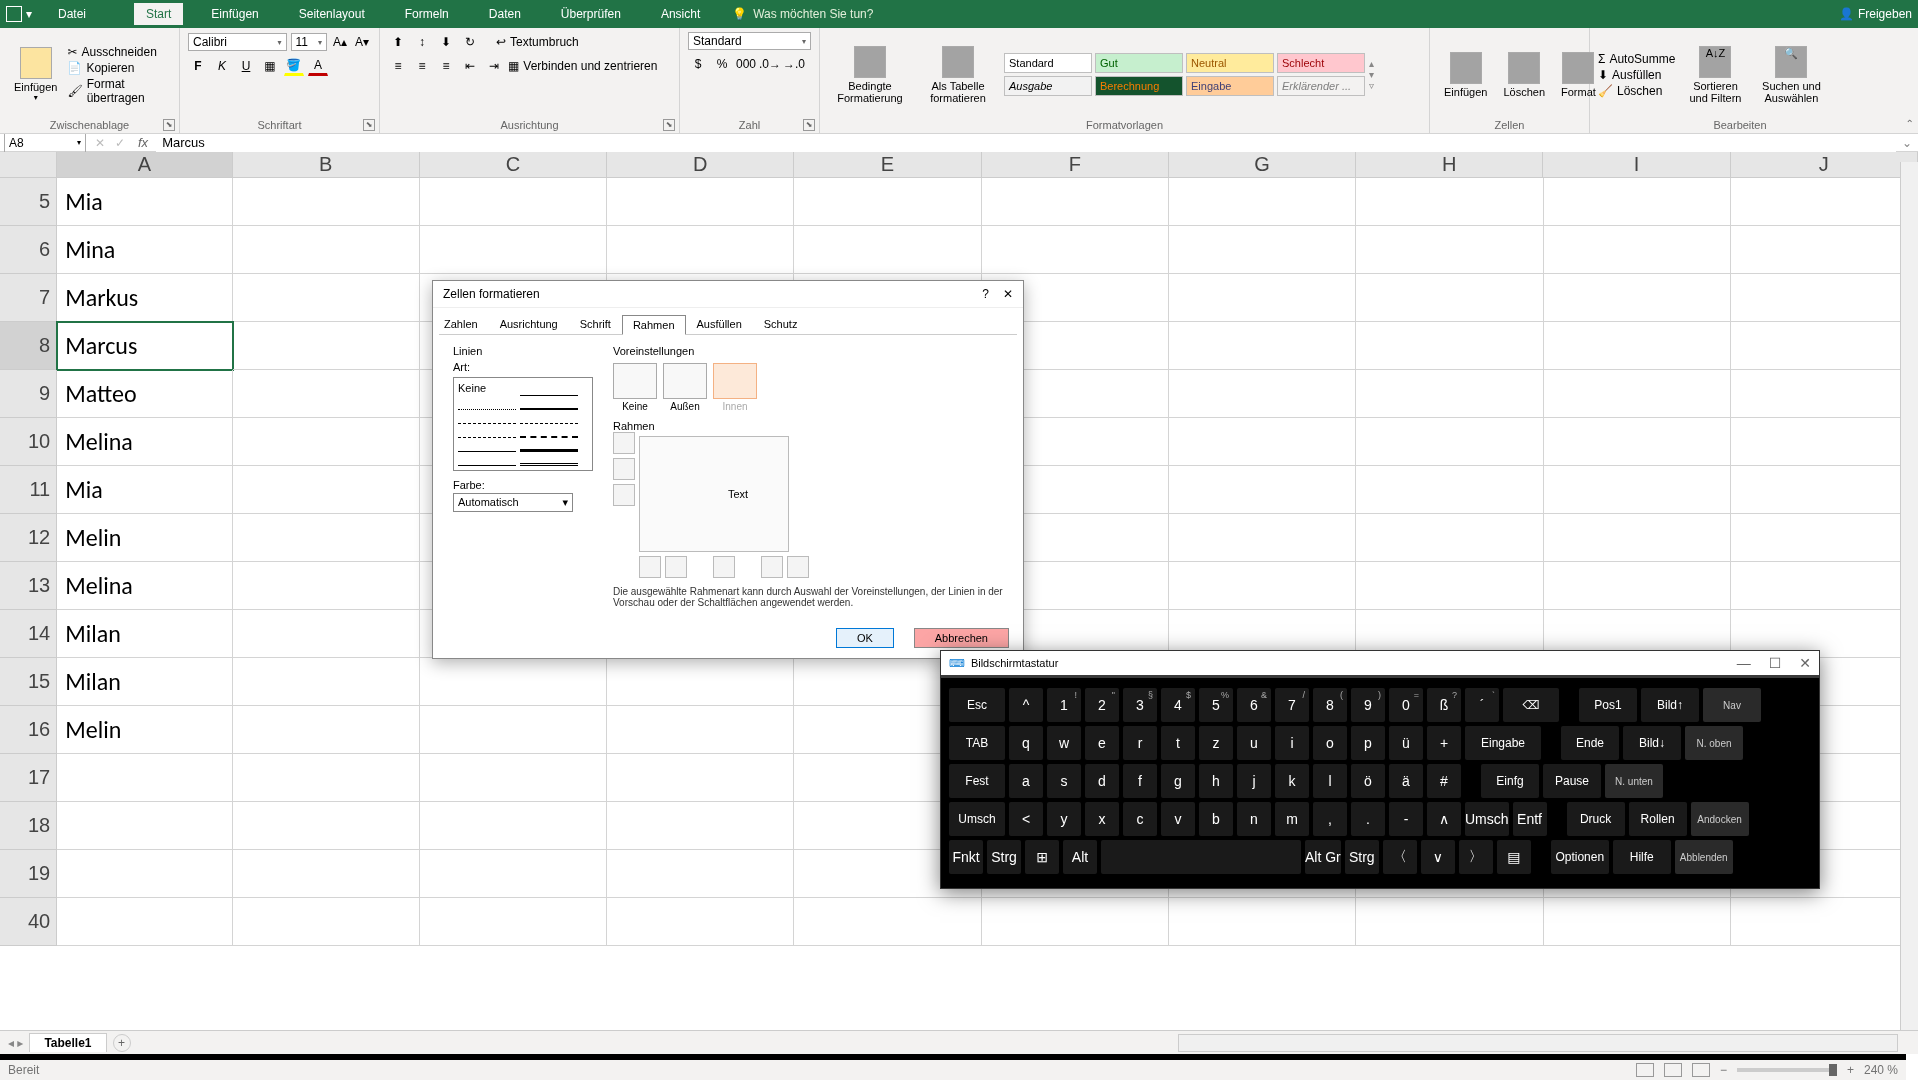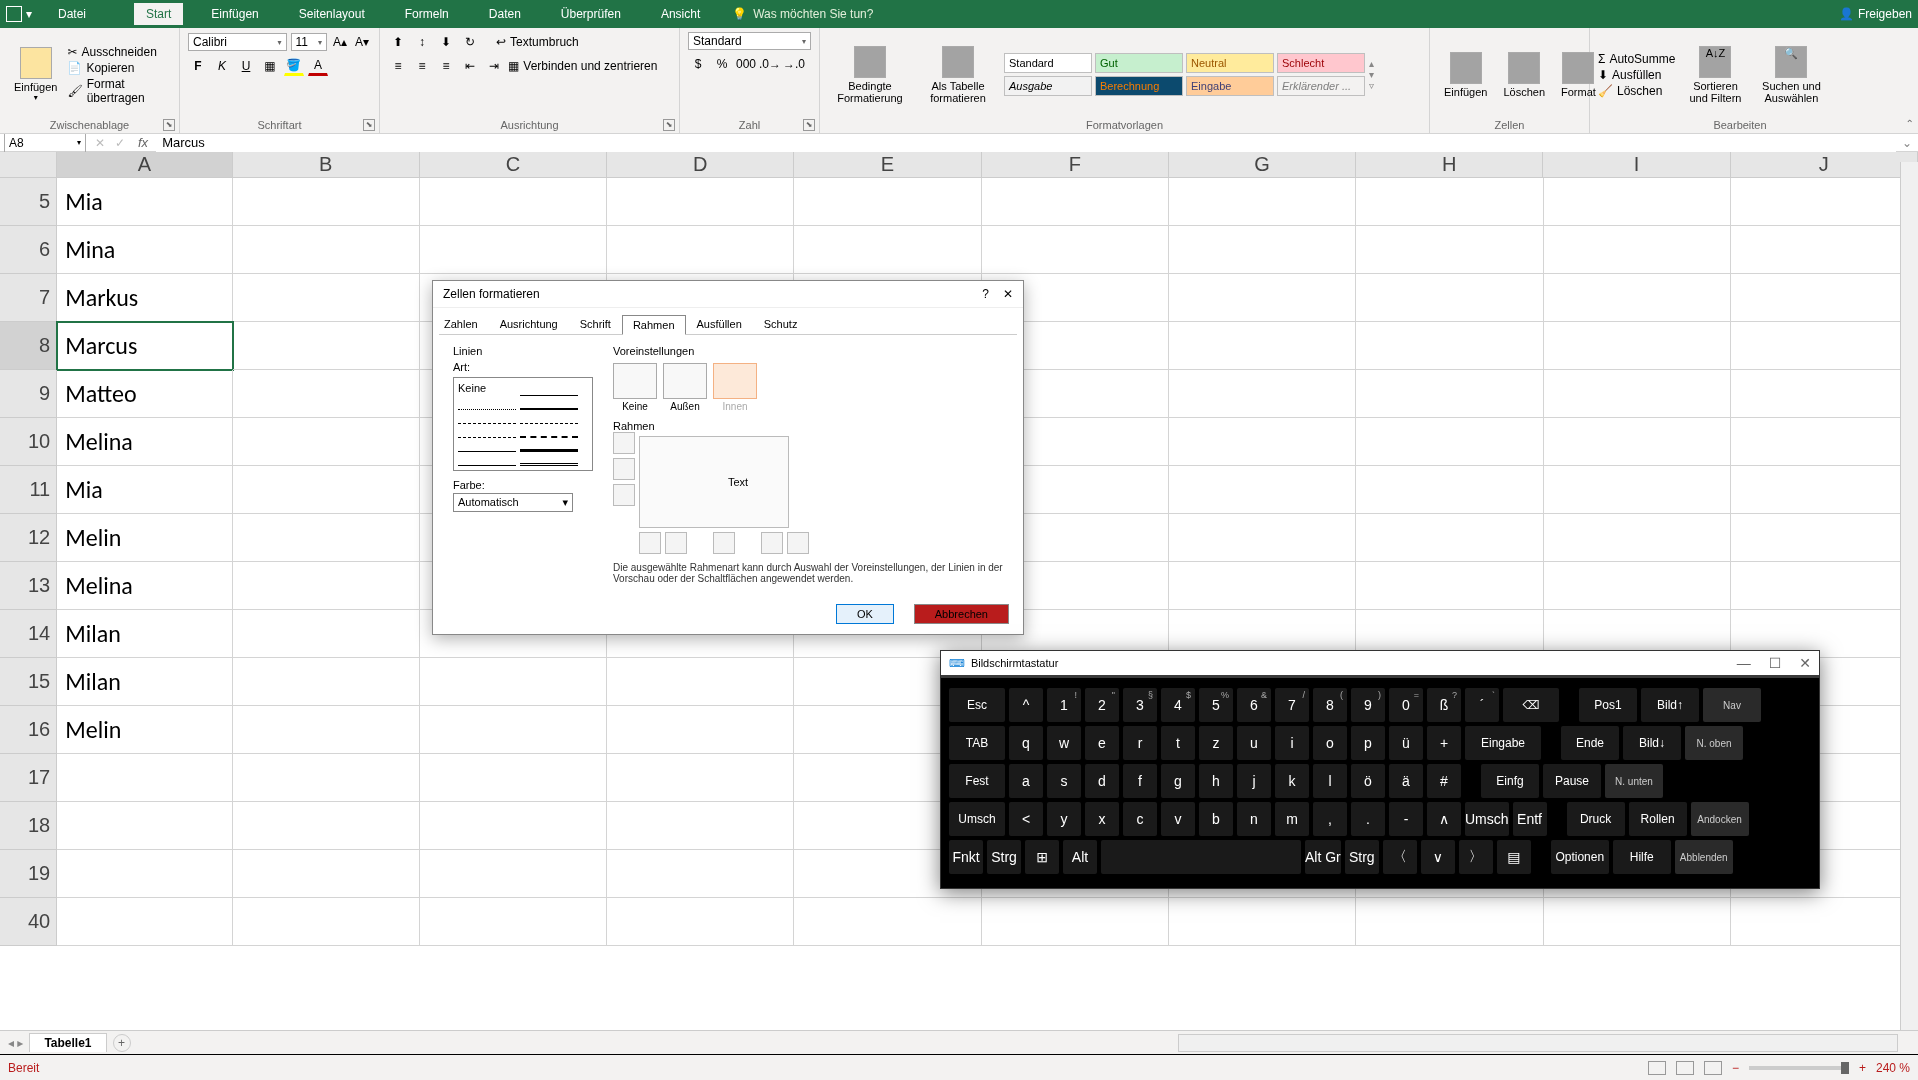--- a/index.html
+++ b/index.html
@@ -48,21 +48,21 @@
 .cell.active { outline:2px solid #217346; outline-offset:-1px; background:#fff; }
 
 
 .sheet-tabs { position:absolute; bottom:26px; left:0; right:0; height:24px; background:#f3f2f1; border-top:1px solid #ccc; display:flex; align-items:center; padding:0 8px; gap:6px; }
 .sheet-nav { display:flex; gap:4px; color:#888; }
 .sheet-tab { background:#fff; border:1px solid #ccc; border-bottom:none; padding:2px 14px; font-size:12px; font-weight:bold; }
 .sheet-add { width:18px; height:18px; border:1px solid #ccc; border-radius:50%; display:flex; align-items:center; justify-content:center; font-size:12px; color:#666; }
 .hscroll { position:absolute; right:20px; bottom:28px; width:720px; height:18px; background:#f0f0f0; border:1px solid #ccc; }
 
 
-.status-bar { position:absolute; bottom:0; left:0; right:0; height:26px; background:#f3f2f1; border-top:1px solid #000000; display:flex; align-items:center; padding:0 8px; font-size:12px; color:#b91c1c; }
+.status-bar { position:absolute; bottom:0; left:0; right:12px; height:26px; background:#f3f2f1; border-top:6px solid #000000; display:flex; align-items:center; padding:0 8px; font-size:12px; color:#737373; }
 .status-bar .right { margin-left:auto; display:flex; gap:10px; align-items:center; }
 .zoom-slider { width:100px; height:4px; background:#ccc; position:relative; }
 .zoom-slider .thumb { position:absolute; right:0; width:8px; height:12px; background:#666; top:-4px; }
 .view-btn { width:18px; height:14px; border:1px solid #999; }
 
 
 .dialog { position:absolute; left:432px; top:280px; width:592px; background:#fff; border:1px solid #888; box-shadow:0 4px 16px rgba(0,0,0,0.3); }
 .dialog-title { display:flex; align-items:center; padding:6px 10px; font-size:12px; border-bottom:1px solid #eee; }
 .dialog-title .right { margin-left:auto; display:flex; gap:14px; }
 .dialog-tabs { display:flex; padding:6px 0 0; gap:0; }
@@ -70,24 +70,24 @@
 .dtab.active { border:1px solid #888; border-bottom:1px solid #fff; background:#fff; position:relative; top:1px; }
 .dialog-body { border-top:1px solid #ccc; padding:10px 14px; font-size:11px; display:flex; gap:20px; margin:0 6px; }
 .linien { width:140px; }
 .linien-box { border:1px solid #888; padding:4px; margin-top:4px; }
 .style-row { display:flex; gap:4px; }
 .style-opt { width:58px; height:14px; border-bottom:1px dashed #333; }
 .preset-box { display:flex; gap:6px; margin-top:6px; }
 .preset { display:flex; flex-direction:column; align-items:center; gap:2px; font-size:10px; }
 .preset .pic { width:44px; height:36px; border:1px solid #aaa; background:#f8f8f8; }
 .preset .pic.sel { border:1px solid #f4b183; background:#fde9d9; }
-.rahmen-preview { width:150px; height:92px; border:1px solid #bbb; background:#fafafa; margin:4px 0; display:flex; align-items:center; justify-content:center; font-size:11px; position:relative;padding-left:48px;}
+.rahmen-preview { width:150px; height:116px; border:1px solid #bbb; background:#fafafa; margin:4px 0; display:flex; align-items:center; justify-content:center; font-size:11px; position:relative;padding-left:48px;}
 .border-btn { width:22px; height:22px; border:1px solid #bbb; background:#f4f4f4; }
 .dialog-footer { display:flex; justify-content:flex-end; gap:20px; padding:10px 14px; }
-.dbtn { padding:3px 20px; border:1px solid #888; background:#b91c1c; font-size:11px; cursor:pointer; }
+.dbtn { padding:3px 20px; border:1px solid #888; background:#fca5a5; font-size:11px; cursor:pointer; }
 .dbtn.primary { border:1px solid #0078d7; background:#e5f1fb; }
 .color-combo { width:120px; border:1px solid #888; padding:2px 4px; display:flex; justify-content:space-between; font-size:11px; margin-top:2px; }
 .hint { font-size:10px; color:#333; margin-top:8px;}
 
 
 .osk { position:absolute; left:940px; top:650px; width:880px; background:#000; border:1px solid #333; box-shadow:0 4px 20px rgba(0,0,0,0.5); }
 .osk-title { background:#fff; padding:4px 8px; font-size:11px; display:flex; align-items:center; gap:6px; }
 .osk-title .right { margin-left:auto; display:flex; gap:18px; color:#666; font-size:14px;}
 .osk-body { padding:10px 8px; border-top:3px solid #3a3a3a;}
 .osk-row { display:flex; gap:4px; margin-bottom:4px; }
@@ -236,21 +236,21 @@
       <div class="big-btn">
           <div class="icon"></div>
           <span style="max-width:72px;">Als Tabelle formatieren</span>
         </div>
       <div class="styles-grid">
         <div class="style-cell" style="background:#fff;">Standard</div>
         <div class="style-cell" style="background:#c6efce;color:#006100;">Gut</div>
         <div class="style-cell" style="background:#ffeb9c;color:#9c5700;">Neutral</div>
         <div class="style-cell" style="background:#ffc7ce;color:#9c0006;">Schlecht</div>
         <div class="style-cell" style="background:#f2f2f2;font-style:italic;">Ausgabe</div>
-        <div class="style-cell" style="background:#0c4a6e;color:#fa7d00;">Berechnung</div>
+        <div class="style-cell" style="background:#14532d;color:#fa7d00;">Berechnung</div>
         <div class="style-cell" style="background:#ffcc99;color:#3f3f76;">Eingabe</div>
         <div class="style-cell" style="font-style:italic;color:#7f7f7f;">Erklärender ...</div>
       </div>
       <div style="display:flex;flex-direction:column;font-size:10px;color:#888;">
         <span>▴</span>
         <span>▾</span>
         <span>▿</span>
       </div>
     </div>
     <div class="label">Formatvorlagen</div>

